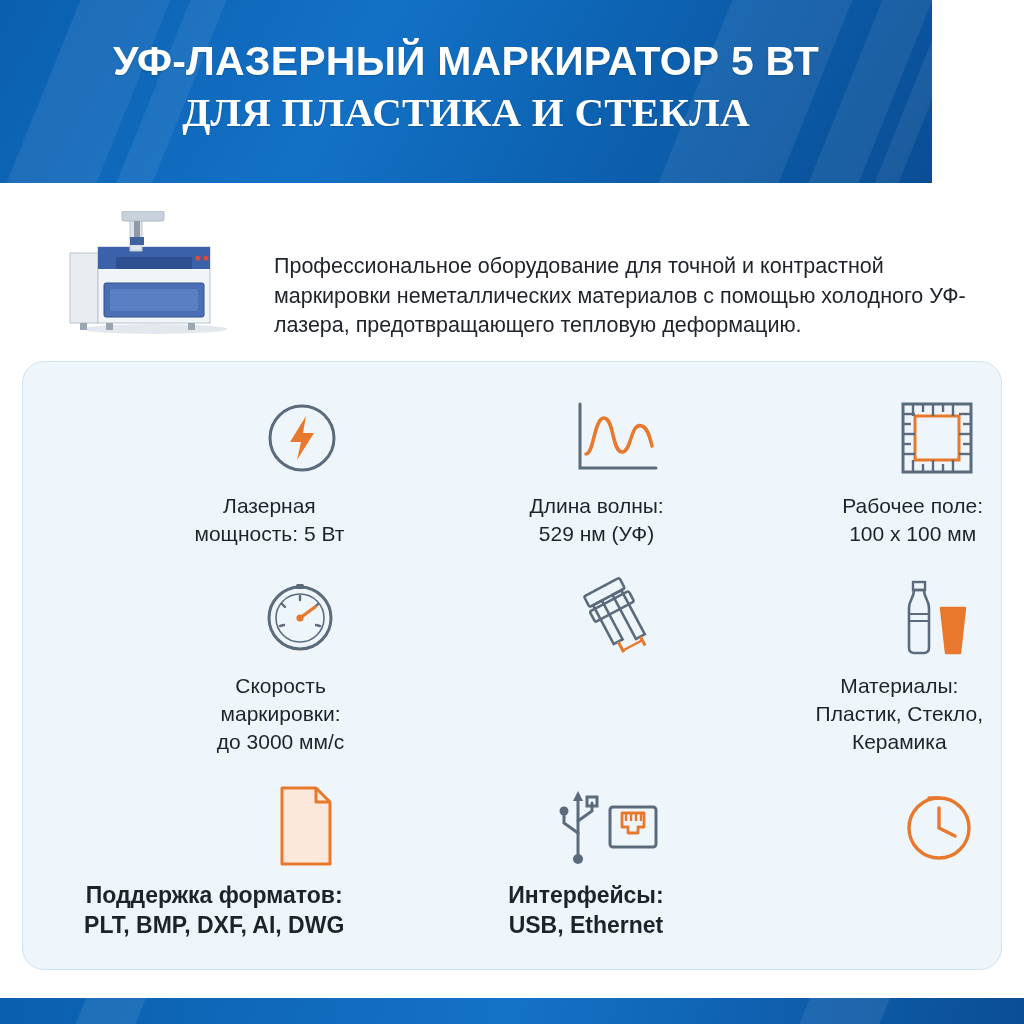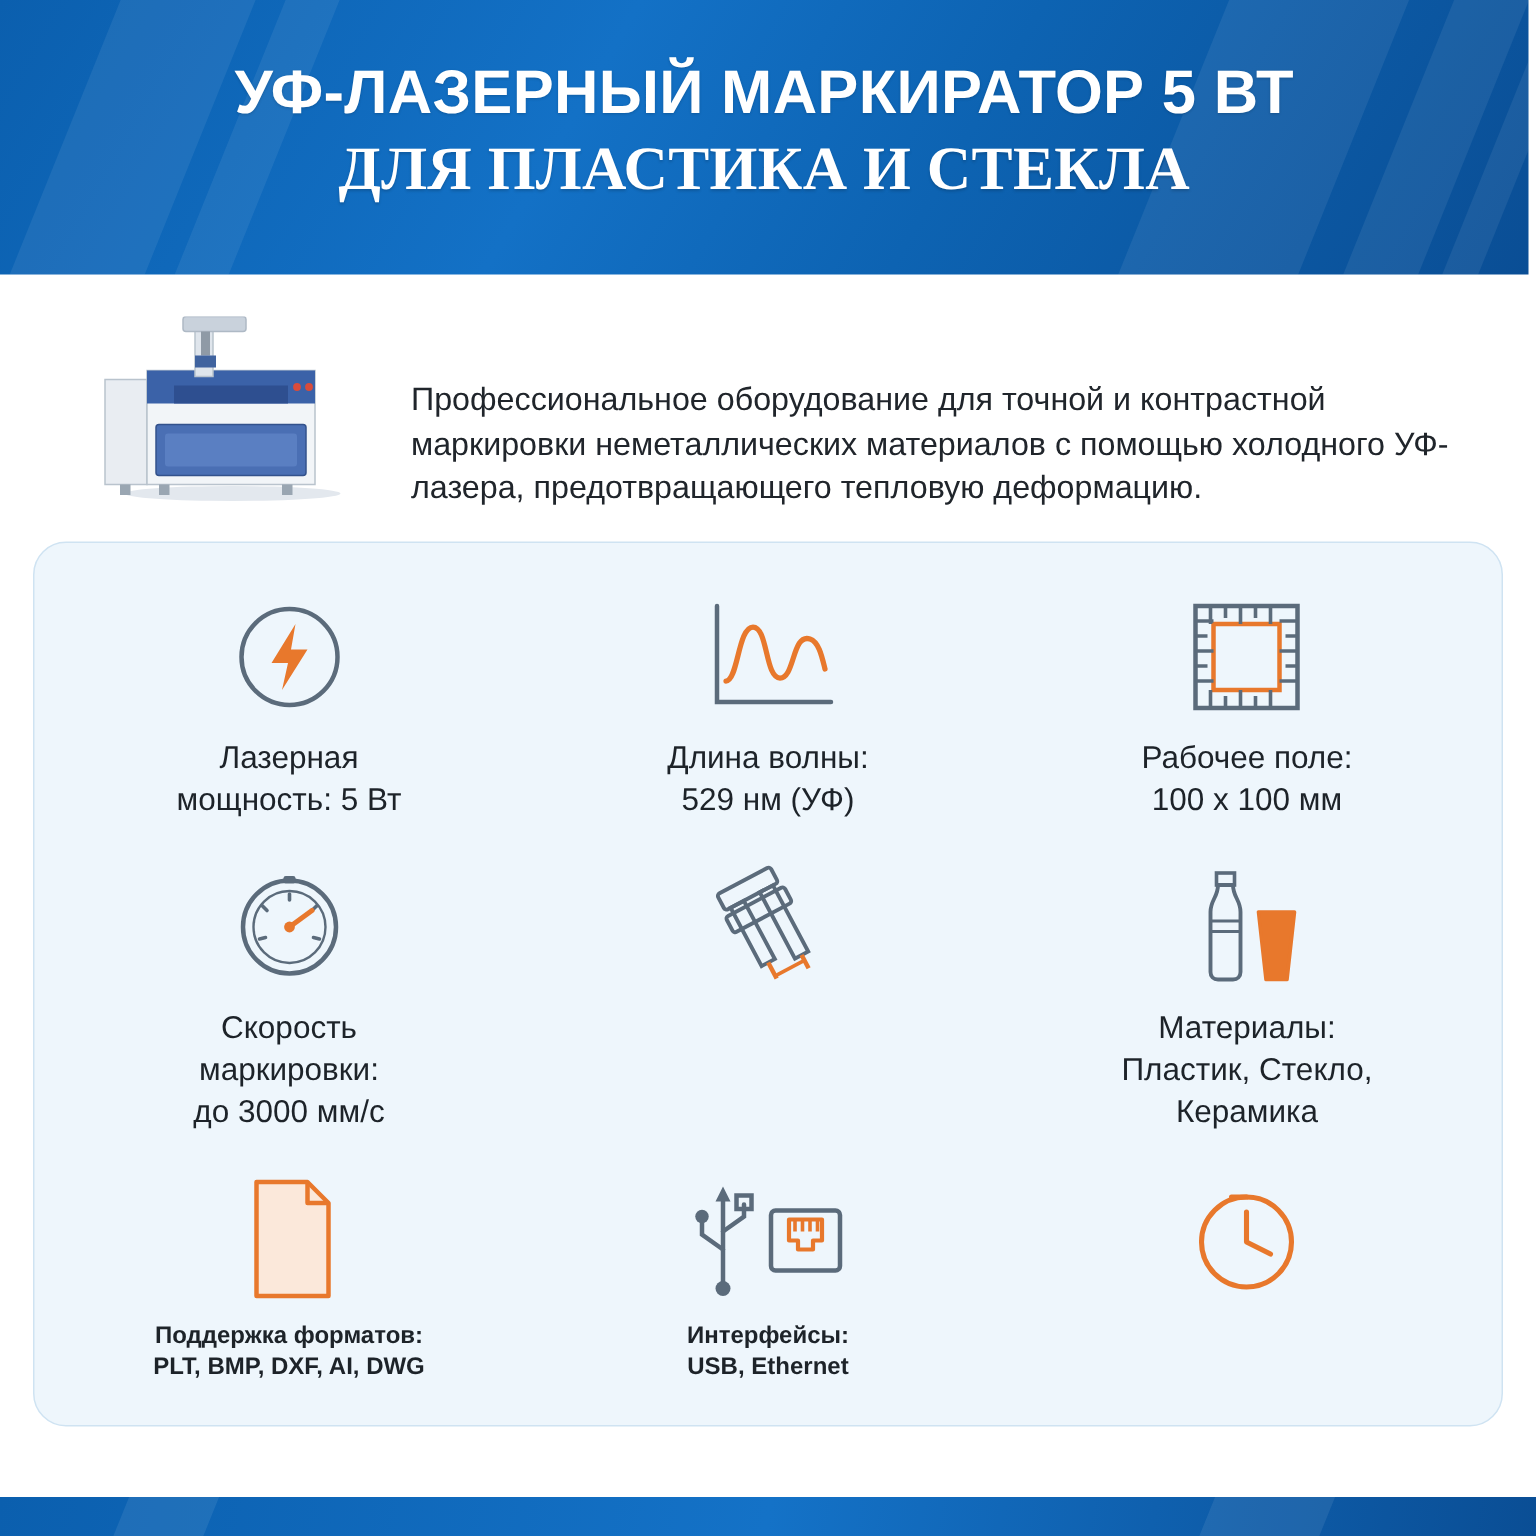--- a/index.html
+++ b/index.html
@@ -12,21 +12,21 @@
   .page {
     position: relative;
     width: 1024px; height: 1024px;
     background: #ffffff;
     overflow: hidden;
   }
 
   
   .header {
     position: relative;
-    width: 1019px;
+    width: 932px;
     height: 183px;
     background: linear-gradient(120deg, #0b5fae 0%, #1371c6 38%, #0d63b2 62%, #0a4e95 100%);
     overflow: hidden;
   }
   .header .diag {
     position: absolute;
     background: rgba(255,255,255,0.07);
     transform: skewX(-22deg);
   }
   .d1 { left: 40px;  top: -30px; width: 90px;  height: 260px; }
@@ -79,39 +79,39 @@
     padding: 22px 10px 26px 10px;
   }
   .grid {
     display: grid;
     grid-template-columns: repeat(3, 1fr);
     row-gap: 14px;
   }
   .cell {
     display: flex;
     flex-direction: column;
-    align-items: center;
+    align-items: flex-end;
     padding: 6px 8px 2px 8px;
   }
   .icon-box {
     height: 96px;
     display: flex;
     align-items: center;
     justify-content: center;
   }
   .cell-label {
     margin-top: 6px;
     text-align: center;
     font-size: 21px;
     line-height: 1.33;
     color: #1d2329;
     font-weight: 500;
     white-space: pre-line;
   }
-  .row3 .cell-label { font-weight: bold; font-size: 16px; }
+  .row3 .cell-label { font-weight: bold; font-size: 23px; }
 
   
   .footer {
     position: absolute;
     left: 0; bottom: 0;
     width: 1024px; height: 26px;
     background: linear-gradient(100deg, #0b5fae 0%, #1472c7 50%, #0a4e95 100%);
   }
   .footer .fdiag {
     position: absolute; top: -10px; height: 50px;

